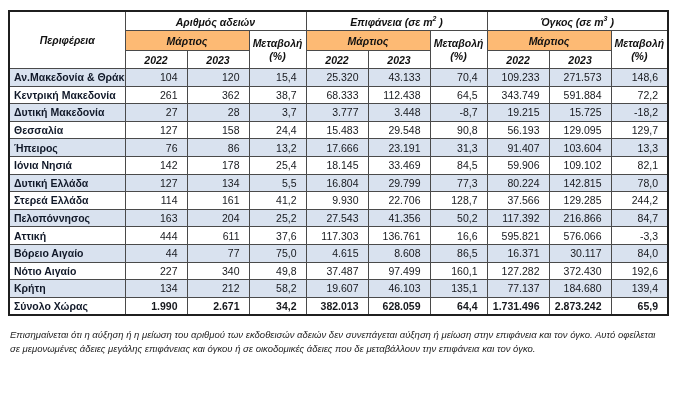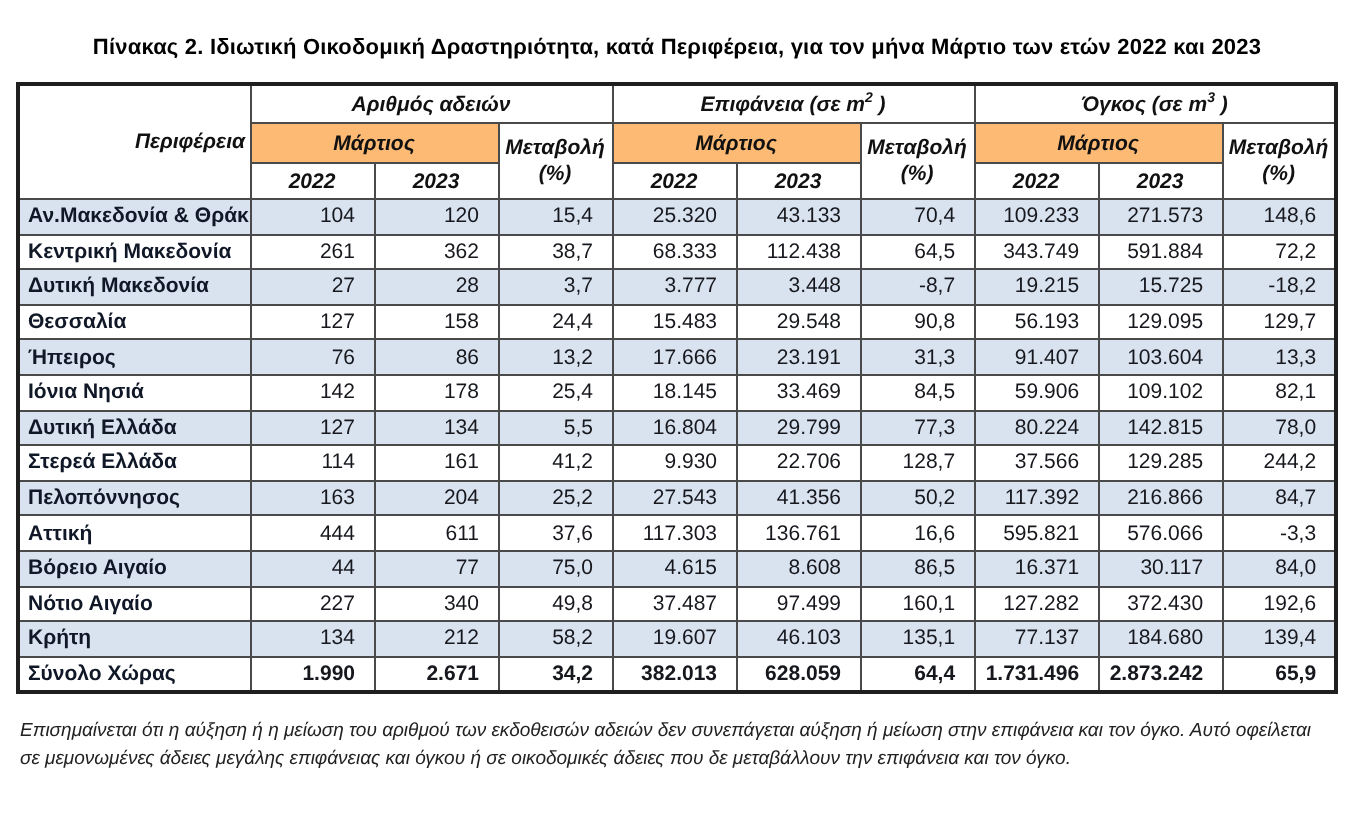--- a/index.html
+++ b/index.html
@@ -17,40 +17,39 @@
     border:2px solid #1f1f1f;
   }
   table.stat th, table.stat td {
     border:1px solid #4a4a4a; font-size:10.5px; overflow:hidden;
     white-space:nowrap; padding:0 2px;
   }
   thead th { text-align:center; font-weight:bold; background:#ffffff; color:#111;font-style:italic; }
   thead tr.r1 th { height:18px; }
   thead tr.r2 th { height:19px; }
   thead tr.r3 th { height:17px; }
-  th.region-head { vertical-align:middle;text-align:right; }
+  th.region-head { vertical-align:middle; }
   th.month { background:#fdba74;margin-top:36px; }
   th.change { background:#ffffff; font-size:10px; line-height:1.15; vertical-align:middle; }
   sup { font-size:7px; }
   tbody tr { height:17.6px; }
   tbody td.region { text-align:left; padding-left:4px; font-weight:bold; color:#101828; }
   tbody td.num { text-align:right; padding-right:9px; color:#16181d; }
   tbody tr.stripe { background:#d9e2ef; }
   tbody tr.total-row { background:#ffffff;margin-top:48px; }
   tbody tr.total-row td { font-weight:bold; border-top:1.5px solid #1f1f1f; }
   .footnote {
     margin:12px 2px 0 2px; font-style:italic; font-size:9.5px; color:#222;
     line-height:1.5; max-width:662px;
   }
 </style>
 </head>
 <body>
 
 <div class="page">
-  <div class="title">Πίνακας 2. Ιδιωτική Οικοδομική Δραστηριότητα, κατά  Περιφέρεια, για τον μήνα Μάρτιο των ετών 2022 και 2023</div>
 
   <table class="stat">
     <colgroup>
       <col style="width:116px">
       <col style="width:62px">
         <col style="width:62px">
         <col style="width:57px">
       <col style="width:62px">
         <col style="width:62px">
         <col style="width:57px">

